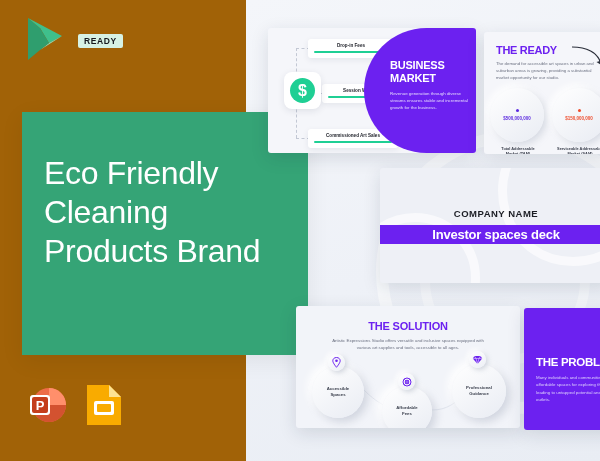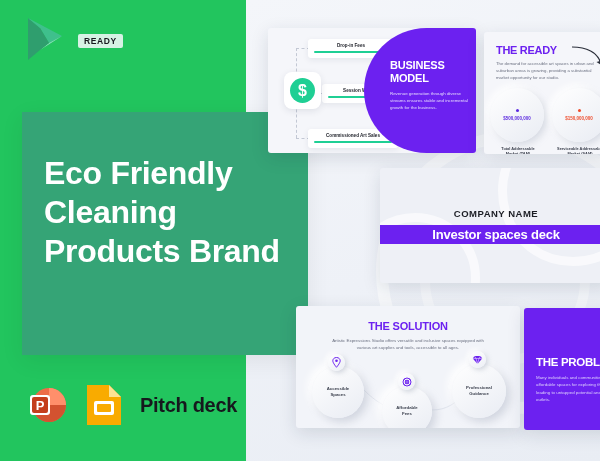--- a/index.html
+++ b/index.html
@@ -2,21 +2,21 @@
 <html><head>
 <meta charset="utf-8">
 <style>
   * { box-sizing: border-box; margin: 0; padding: 0; }
   html, body {
     width: 600px; height: 461px;
     font-family: "Liberation Sans", sans-serif;
     background: #ffffff;
     overflow: hidden;
   }
-  .stage { position: relative; width: 600px; height: 461px; background: #22c55e; }
+  .stage { position: relative; width: 600px; height: 461px; background: #a16207; }
 
   
   .backdrop {
     position: absolute; left: 246px; top: 0; width: 354px; height: 461px;
     background: linear-gradient(160deg,#f4f6fa 0%,#eef1f7 55%,#e9edf4 100%);
   }
   .backdrop::before {
     content:""; position:absolute; right:-60px; top:130px; width:260px; height:260px;
     border-radius:50%; border:12px solid rgba(255,255,255,.55);
   }
@@ -36,21 +36,21 @@
   }
   .brand-name { font-size:20px; font-weight:bold; color:#16181d; letter-spacing:-.4px; line-height:1.05; }
 
   
   .hero {
     position:absolute; left:22px; top:112px; width:286px; height:243px;
     background:#35a476; box-shadow:0 6px 22px rgba(0,0,0,.07);
   }
   .hero-title {
     position:absolute; left:22px; top:42px; width:280px;
-    color:#ffffff; font-size:32px; line-height:1.22; font-weight:700; letter-spacing:-.3px;
+    color:#ffffff; font-size:32px; line-height:1.22; font-weight:400; letter-spacing:-.3px;
     white-space:pre-line;
   }
 
   
   .apps { position:absolute; left:24px; top:382px; display:flex; align-items:center; gap:14px; }
   .ppt-icon { width:46px; height:46px; position:relative; }
   .slides-icon { width:40px; height:46px; position:relative; }
   .apps-label { font-size:20px; font-weight:bold; color:#16181d; letter-spacing:-.3px; margin-left:2px; }
 
   
@@ -180,21 +180,20 @@
       </svg>
     </div>
     <div class="slides-icon">
       <svg width="40" height="46" viewBox="0 0 40 46">
         <path d="M3 3 h22 l12 12 v28 h-34 Z" fill="#f9ab00"></path>
         <path d="M25 3 l12 12 h-12 Z" fill="#fde293"></path>
         <rect x="10" y="19" width="20" height="14" rx="2" fill="#ffffff"></rect>
         <rect x="13" y="22" width="14" height="8" rx="1" fill="#f9ab00"></rect>
       </svg>
     </div>
-    <div class="apps-label">Pitch deck</div>
   </div>
 
   <div class="card card-bm">
     <div class="bm-line" style="left:28px; top:20px; height:90px;"></div>
     <div class="bm-hline" style="left:28px; top:20px; width:14px;"></div>
     <div class="bm-hline" style="left:28px; top:110px; width:14px;"></div>
     <div class="bm-hline" style="left:53px; top:65px; width:4px;"></div>
 
     <div class="bm-chip bm-c1">
       <span>Drop-in Fees</span>
@@ -209,21 +208,21 @@
       <div class="ul"></div>
     </div>
 
     <div class="bm-dollar">
         <i>$</i>
       </div>
 
     <div class="bm-purple">
       <div class="bm-purple-inner">
         <div class="bm-h">BUSINESS
-MODEL</div>
+MARKET</div>
         <div class="bm-p">Revenue generation through diverse streams ensures stable and incremental growth for the business.</div>
       </div>
     </div>
   </div>
 
   <div class="card card-mk">
     <div class="mk-h">THE READY</div>
     <svg class="mk-arrow" viewBox="0 0 34 26">
       <path d="M2 3 C16 3 28 8 31 20" stroke="#2b2f3a" stroke-width="1.2" fill="none"></path>
       <path d="M31 21 l-4.5 -3 l5 -1.5 Z" fill="#2b2f3a"></path>

